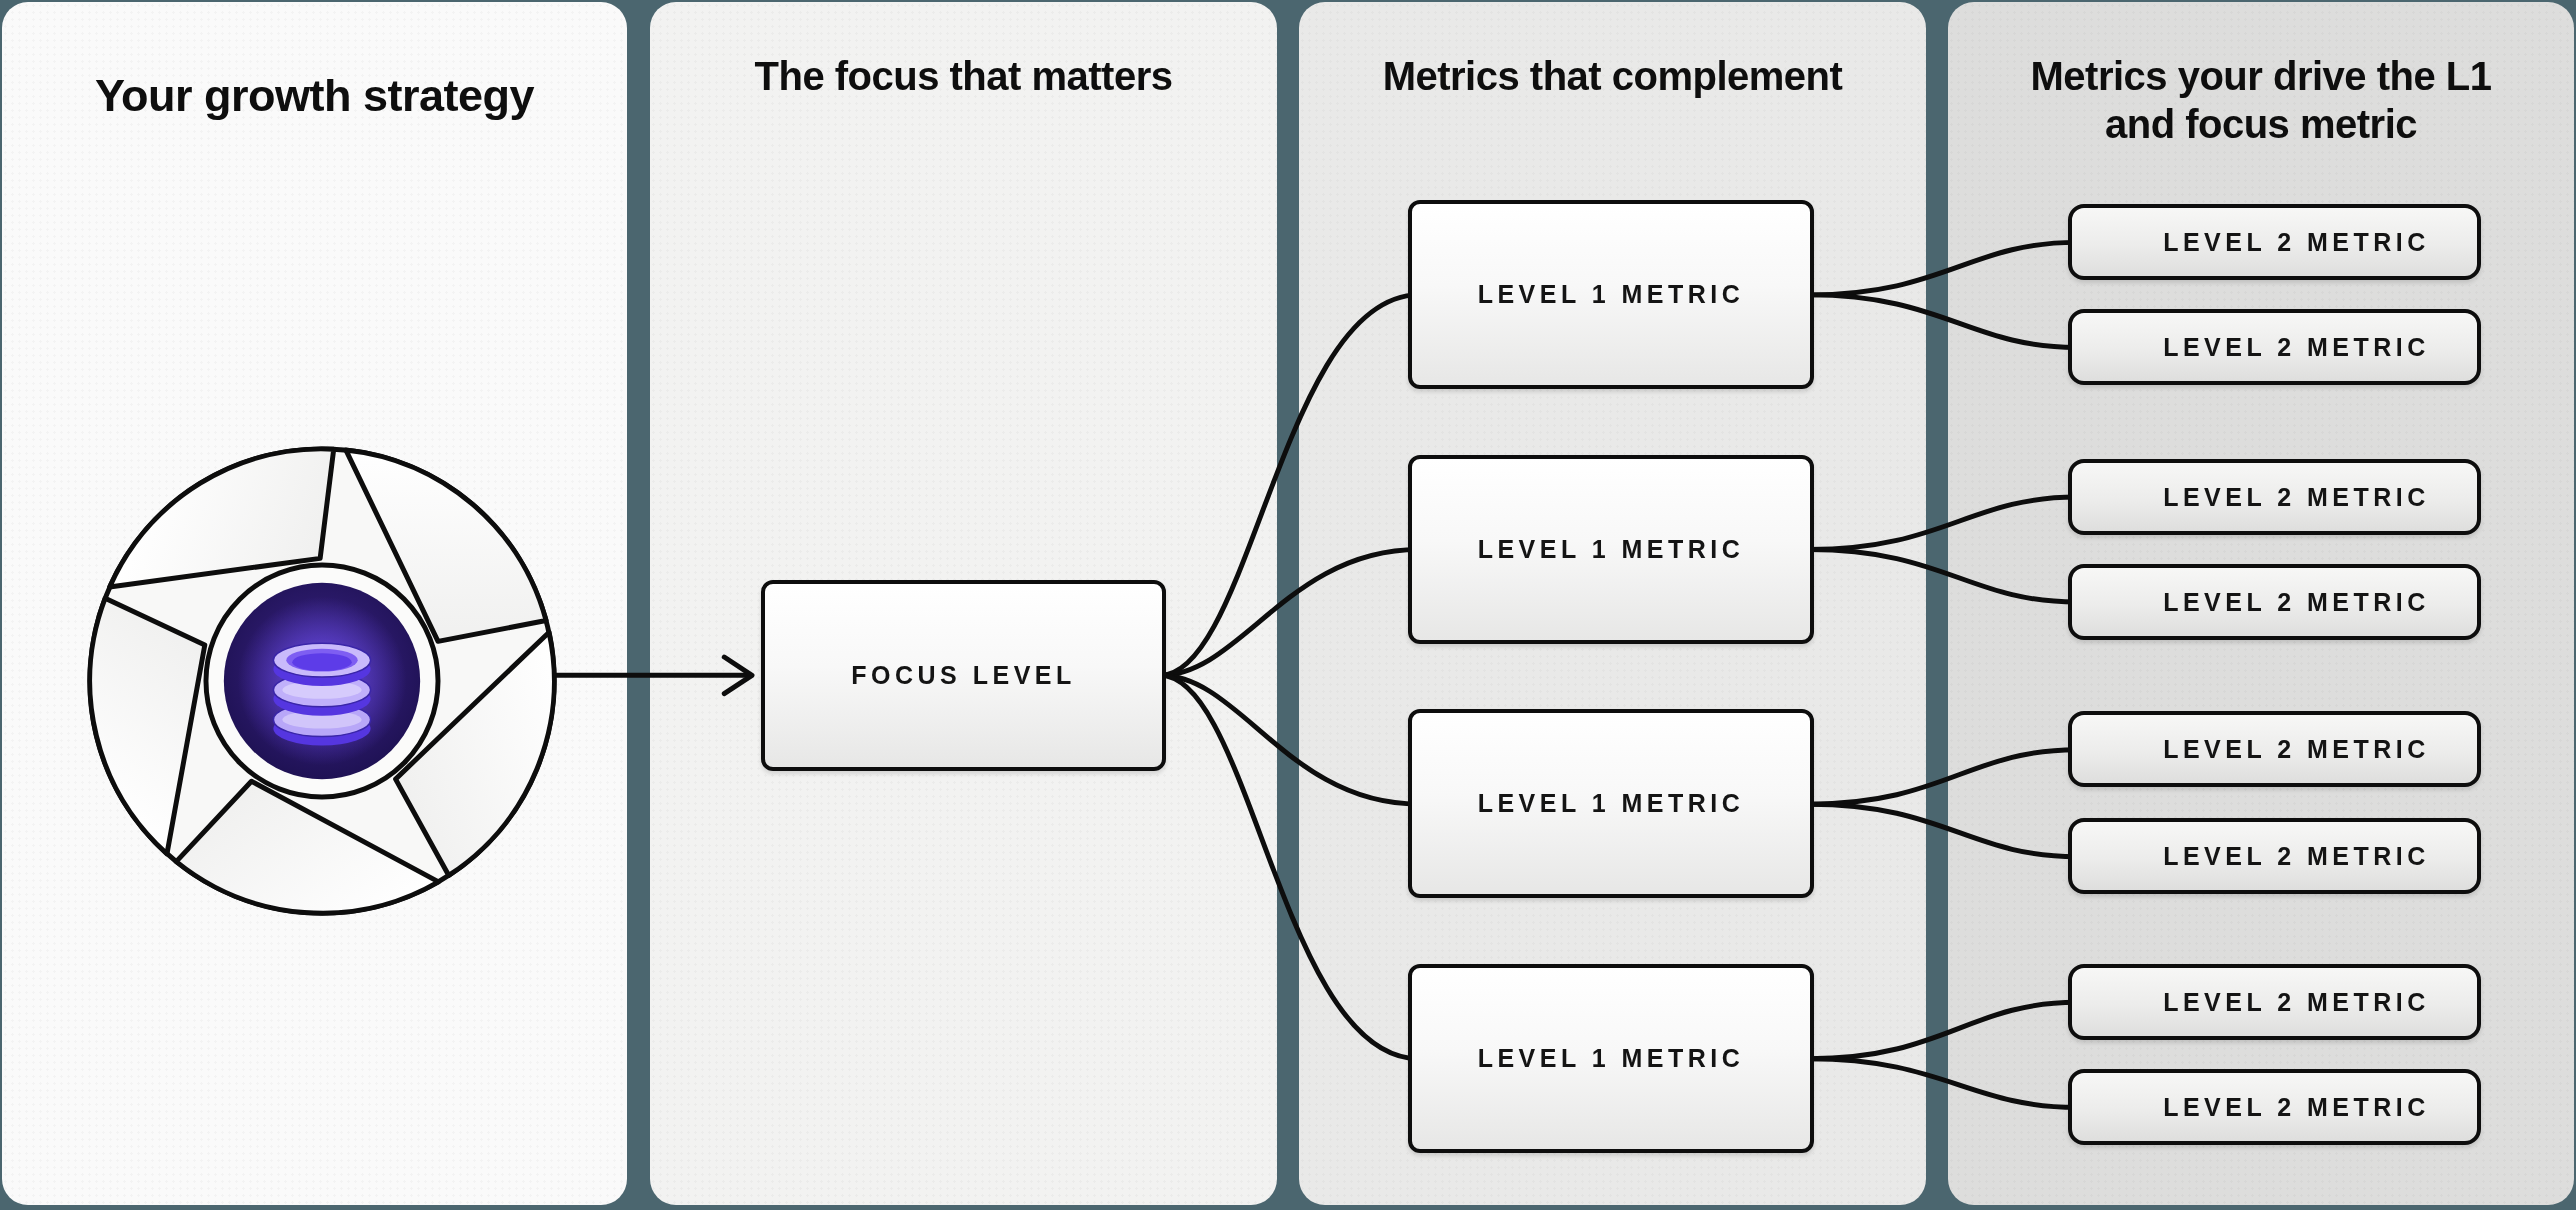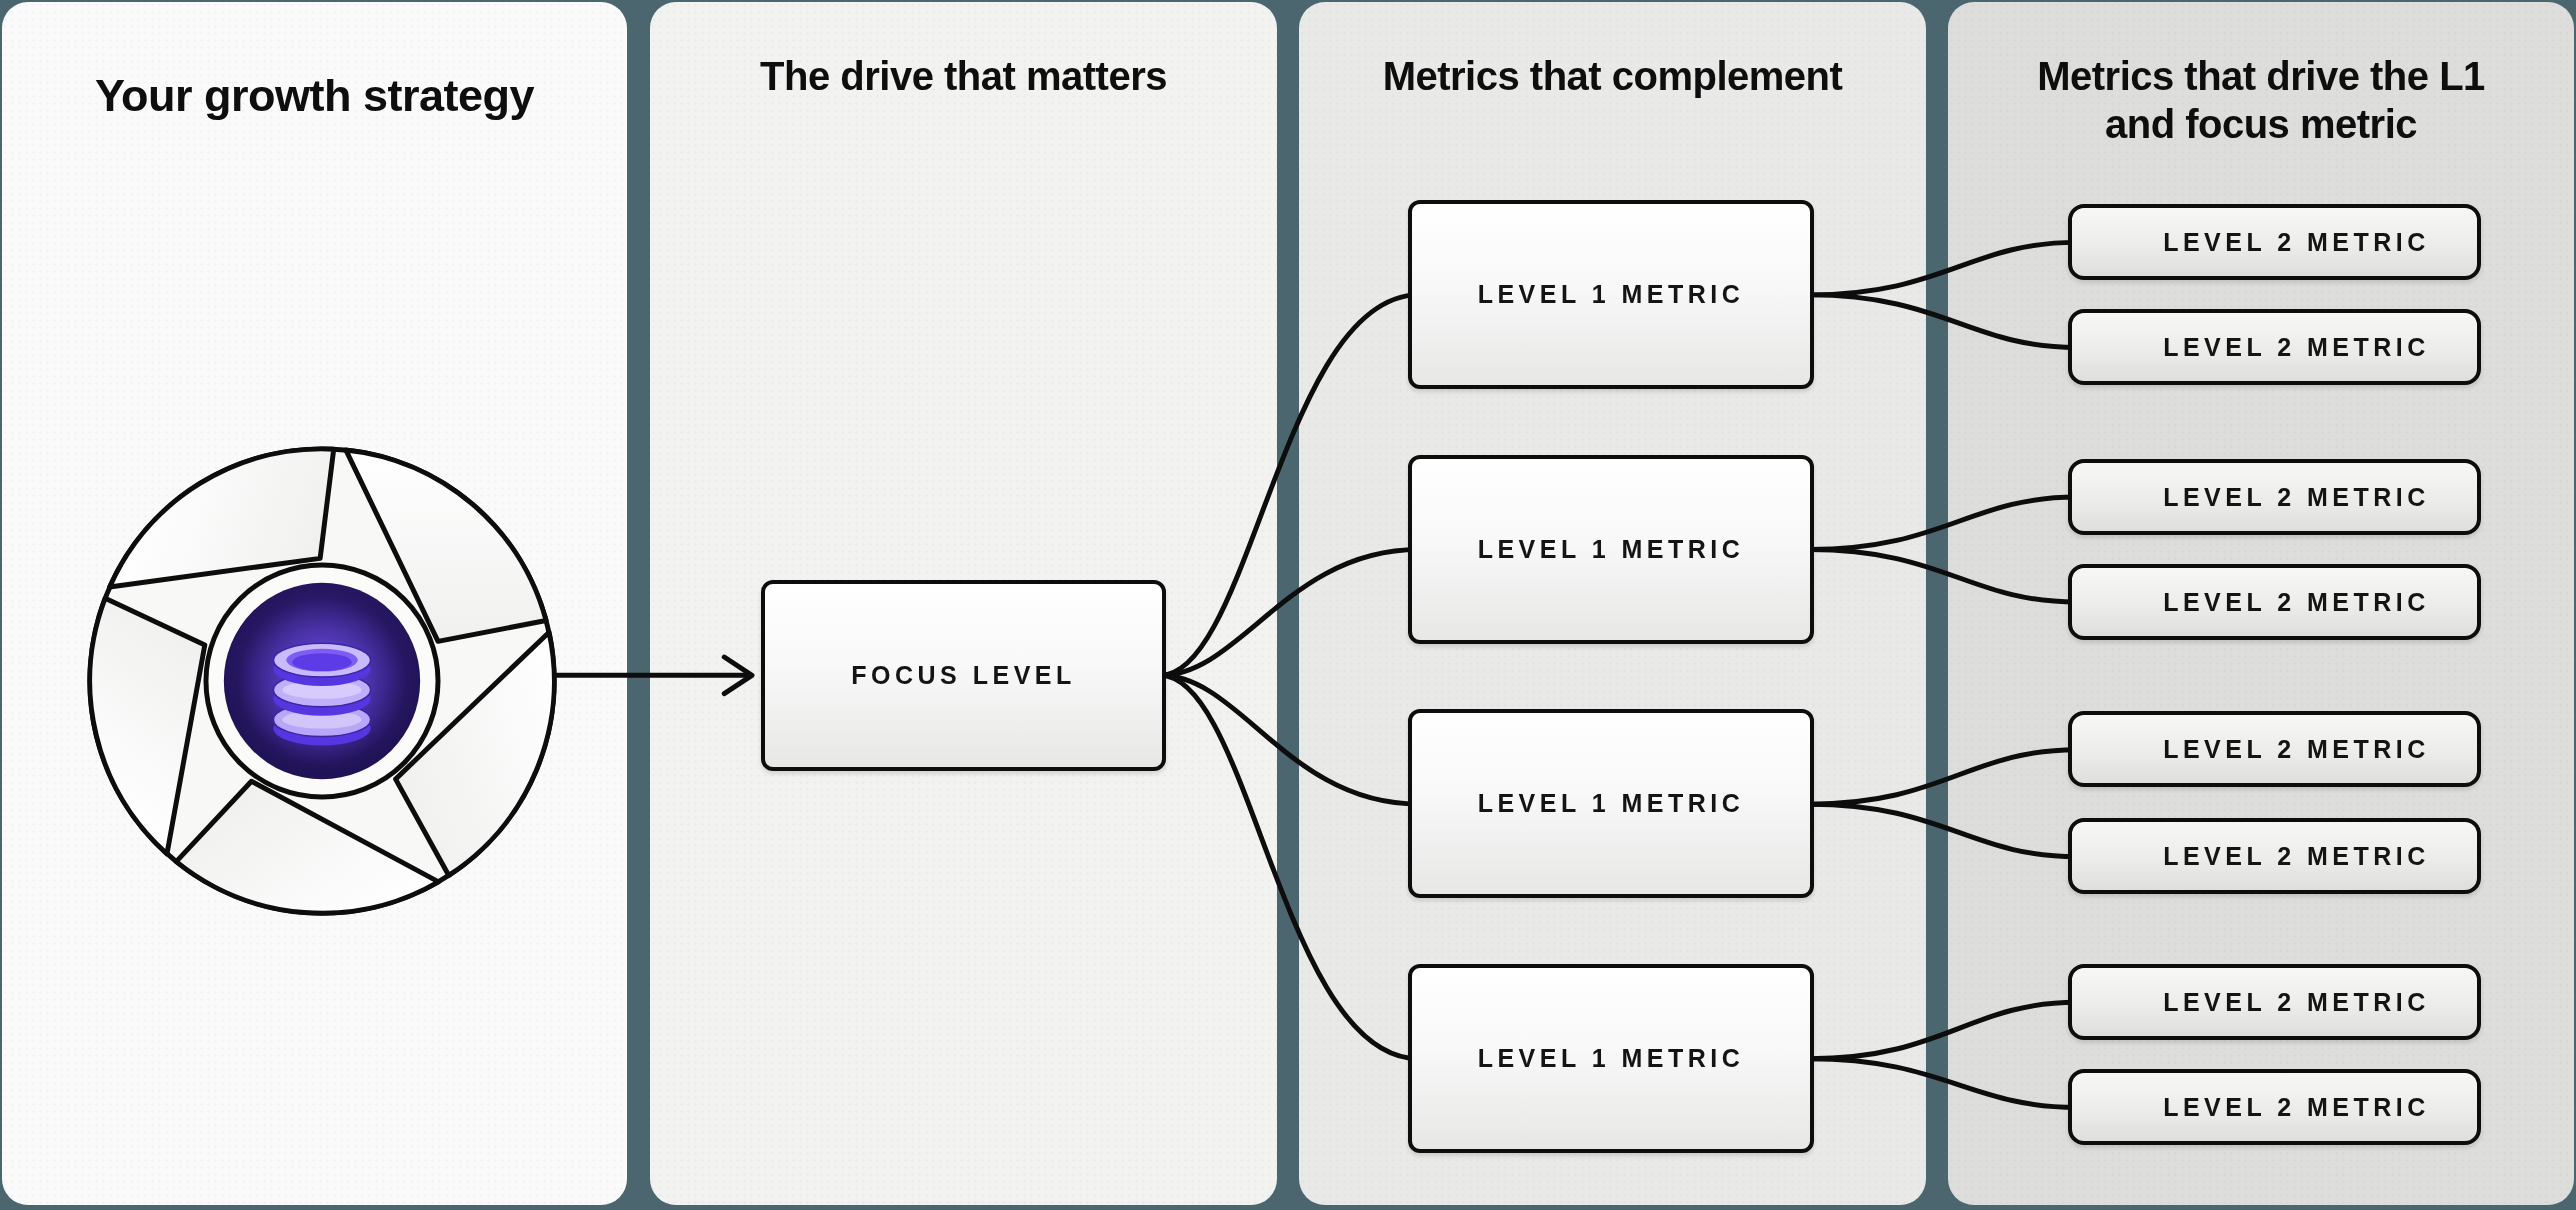--- a/index.html
+++ b/index.html
@@ -64,33 +64,33 @@
 <div class="canvas">
 
   <section class="panel" id="panel-strategy">
     <h2 class="ptitle">
       <span class="tline">Your growth strategy</span>
     </h2>
   </section>
 
   <section class="panel" id="panel-focus">
     <h2 class="ptitle">
-      <span class="tline">The drive that matters</span>
+      <span class="tline">The focus that matters</span>
     </h2>
   </section>
 
   <section class="panel" id="panel-level1">
     <h2 class="ptitle">
       <span class="tline">Metrics that complement</span>
     </h2>
   </section>
 
   <section class="panel" id="panel-level2">
     <h2 class="ptitle">
-      <span class="tline">Metrics that drive the L1</span>
+      <span class="tline">Metrics your drive the L1</span>
       <span class="tline">and focus metric</span>
     </h2>
   </section>
 
   <svg class="connectors" width="2576" height="1211" viewBox="0 0 2600 1222" aria-hidden="true">
 
     <g>
       <path d="M561 681.5 H753"></path>
       <path d="M731 663 L759 681.5 L731 700"></path>
     </g>

